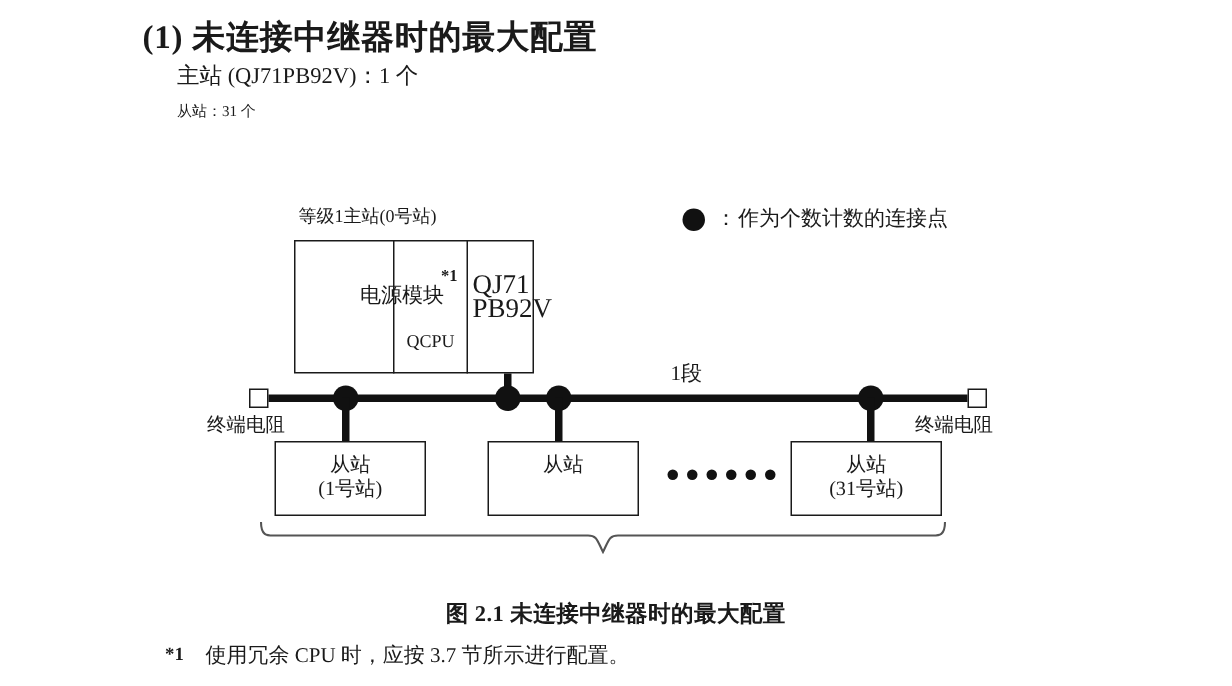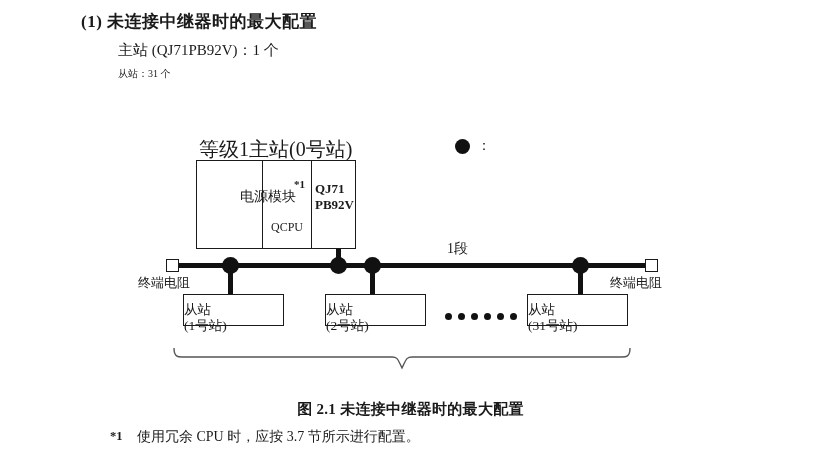--- a/index.html
+++ b/index.html
@@ -12,22 +12,22 @@
     height: 457px;
     position: relative;
     font-family: "Liberation Serif", "DejaVu Serif", serif;
     color: #1a1a1a;
     overflow: hidden;
   }
   .abs { position: absolute; }
 
   
   #heading-title {
-    left: 81px; top: 10px;
-    font-size: 17px;
+    left: 95px; top: 10px;
+    font-size: 22px;
     font-weight: bold;
     letter-spacing: 0.5px;
     white-space: nowrap;
   }
   #spec-master {
     left: 118px; top: 41px;
     font-size: 15px;
     white-space: nowrap;
   }
   #spec-slave {
@@ -57,21 +57,21 @@
   }
   #legend-text {
     left: 492px; top: 137px;
     font-size: 14px;
     white-space: nowrap;
   }
 
   
   #master-caption {
     left: 199px; top: 136px;
-    font-size: 20px;
+    font-size: 12px;
     white-space: nowrap;
   }
 
   
   #master-rack {
     left: 196px; top: 160px;
     width: 160px; height: 89px;
     border: 1.4px solid #1a1a1a;
     box-sizing: border-box;
     background: #ffffff;
@@ -99,24 +99,23 @@
     font-size: 12px;
     margin-top: 28px;
   }
   #label-star1 {
     left: 294px; top: 178px;
     font-size: 11px;
     font-weight: bold;
   }
   #label-qj71 {
     left: 315px; top: 181px;
-    font-size: 13px;
+    font-size: 18px;
     line-height: 16px;
     white-space: nowrap;
-    font-weight: bold;
   }
 
   
   #master-drop {
     left: 336px; top: 249px;
     width: 5px; height: 18px;
     background: #111111;
   }
 
   
@@ -168,28 +167,28 @@
     height: 30px;
     background: #111111;
     top: 265px;
   }
   #drop-1 { left: 228px; }
   #drop-2 { left: 370px; }
   #drop-3 { left: 578px; }
 
   
   .slave-box {
-    height: 32px;
+    height: 50px;
     border: 1.4px solid #1a1a1a;
     box-sizing: border-box;
     background: #ffffff;
     top: 294px;
     font-size: 13.5px;
     line-height: 16px;
-    text-align: left;
+    text-align: center;
     padding-top: 7px;
   }
   #slave-box-1 { left: 183px; width: 101px; }
   #slave-box-2 { left: 325px; width: 101px; }
   #slave-box-3 { left: 527px; width: 101px; }
 
   
   #ellipsis {
     left: 445px; top: 313px;
     width: 72px;
@@ -243,20 +242,21 @@
 <div class="abs" id="heading-title">(1) 未连接中继器时的最大配置</div>
 
 <div class="abs" id="spec-master">主站 (QJ71PB92V)：1 个</div>
 
 <div class="abs" id="spec-slave">从站：31 个</div>
 
 <div class="abs" id="figure">
 
   <div class="abs" id="legend-dot"></div>
   <div class="abs" id="legend-colon">：</div>
+  <div class="abs" id="legend-text">作为个数计数的连接点</div>
 
   <div class="abs" id="master-caption">等级1主站(0号站)</div>
 
   <div class="abs" id="master-rack"></div>
   <div class="abs rack-div" id="rack-div-1"></div>
   <div class="abs rack-div" id="rack-div-2"></div>
 
   <div class="abs" id="label-power">电源模块</div>
   <div class="abs" id="label-qcpu">QCPU</div>
   <div class="abs" id="label-star1">*1</div>
@@ -283,21 +283,20 @@
   <div class="abs drop" id="drop-1"></div>
   <div class="abs drop" id="drop-2"></div>
   <div class="abs drop" id="drop-3"></div>
 
   <div class="abs slave-box" id="slave-box-1">
     <div>从站</div>
     <div>(1号站)</div>
   </div>
   <div class="abs slave-box" id="slave-box-2">
     <div>从站</div>
-    <div>(2号站)</div>
   </div>
   <div class="abs slave-box" id="slave-box-3">
     <div>从站</div>
     <div>(31号站)</div>
   </div>
 
   <div class="abs" id="ellipsis">
       <span></span>
       <span></span>
       <span></span>

